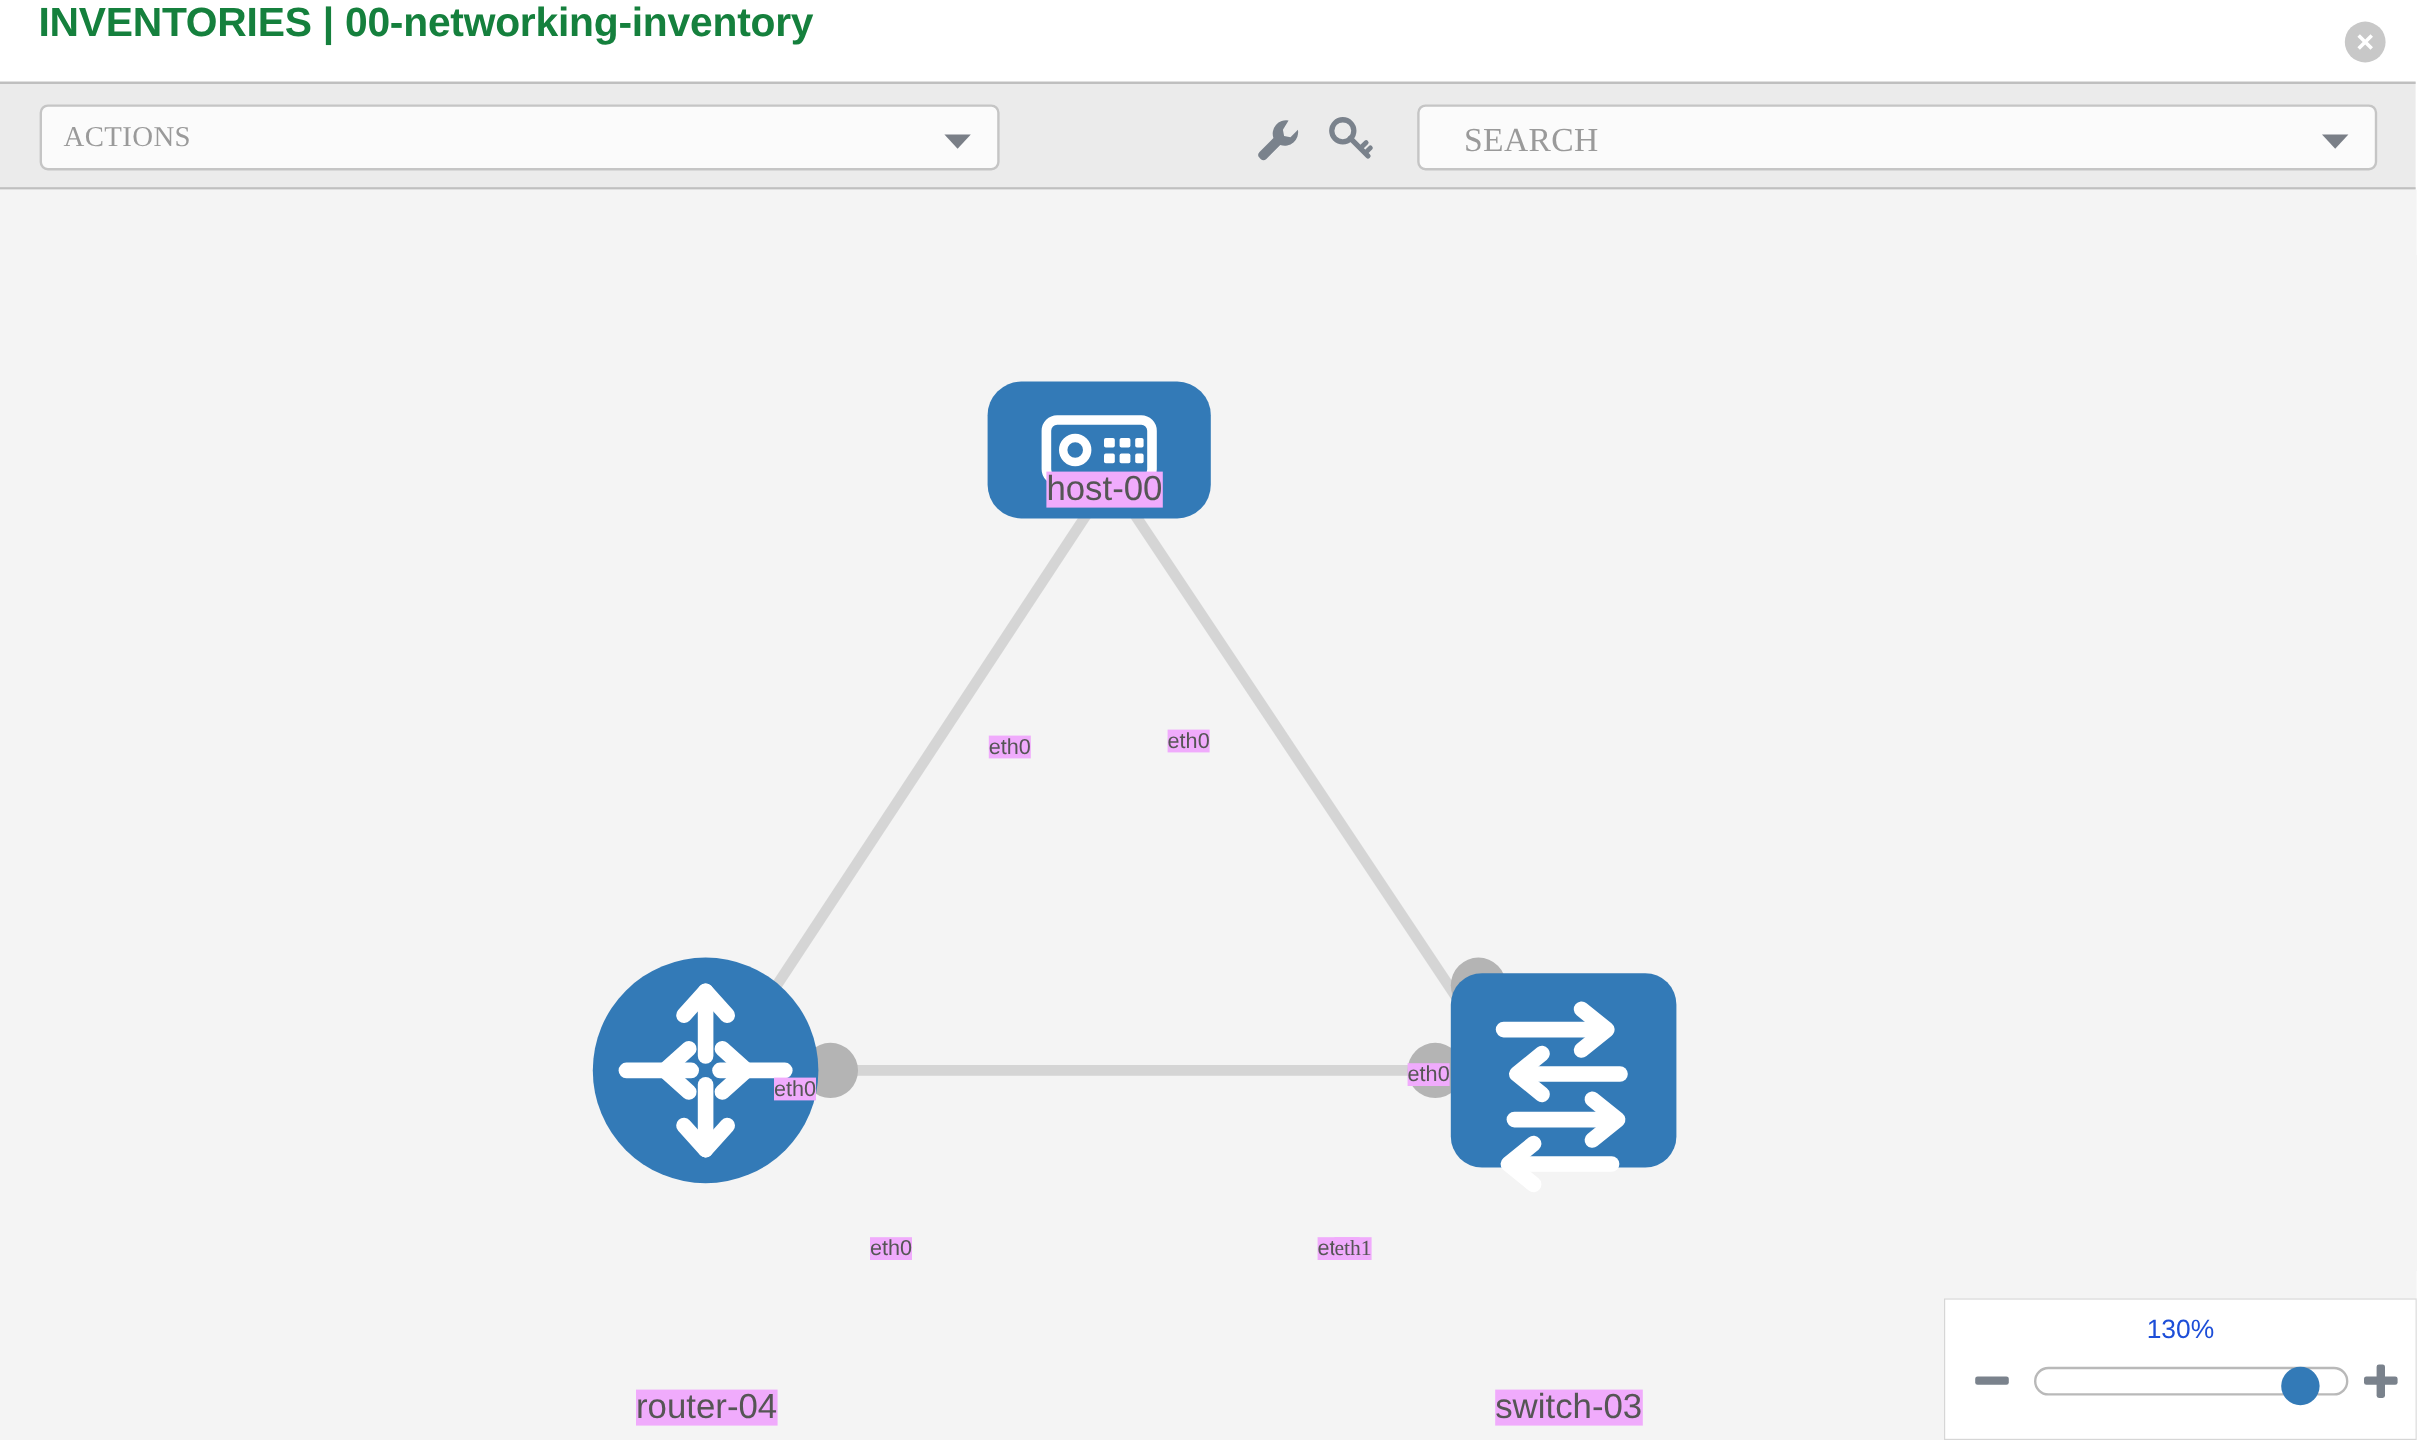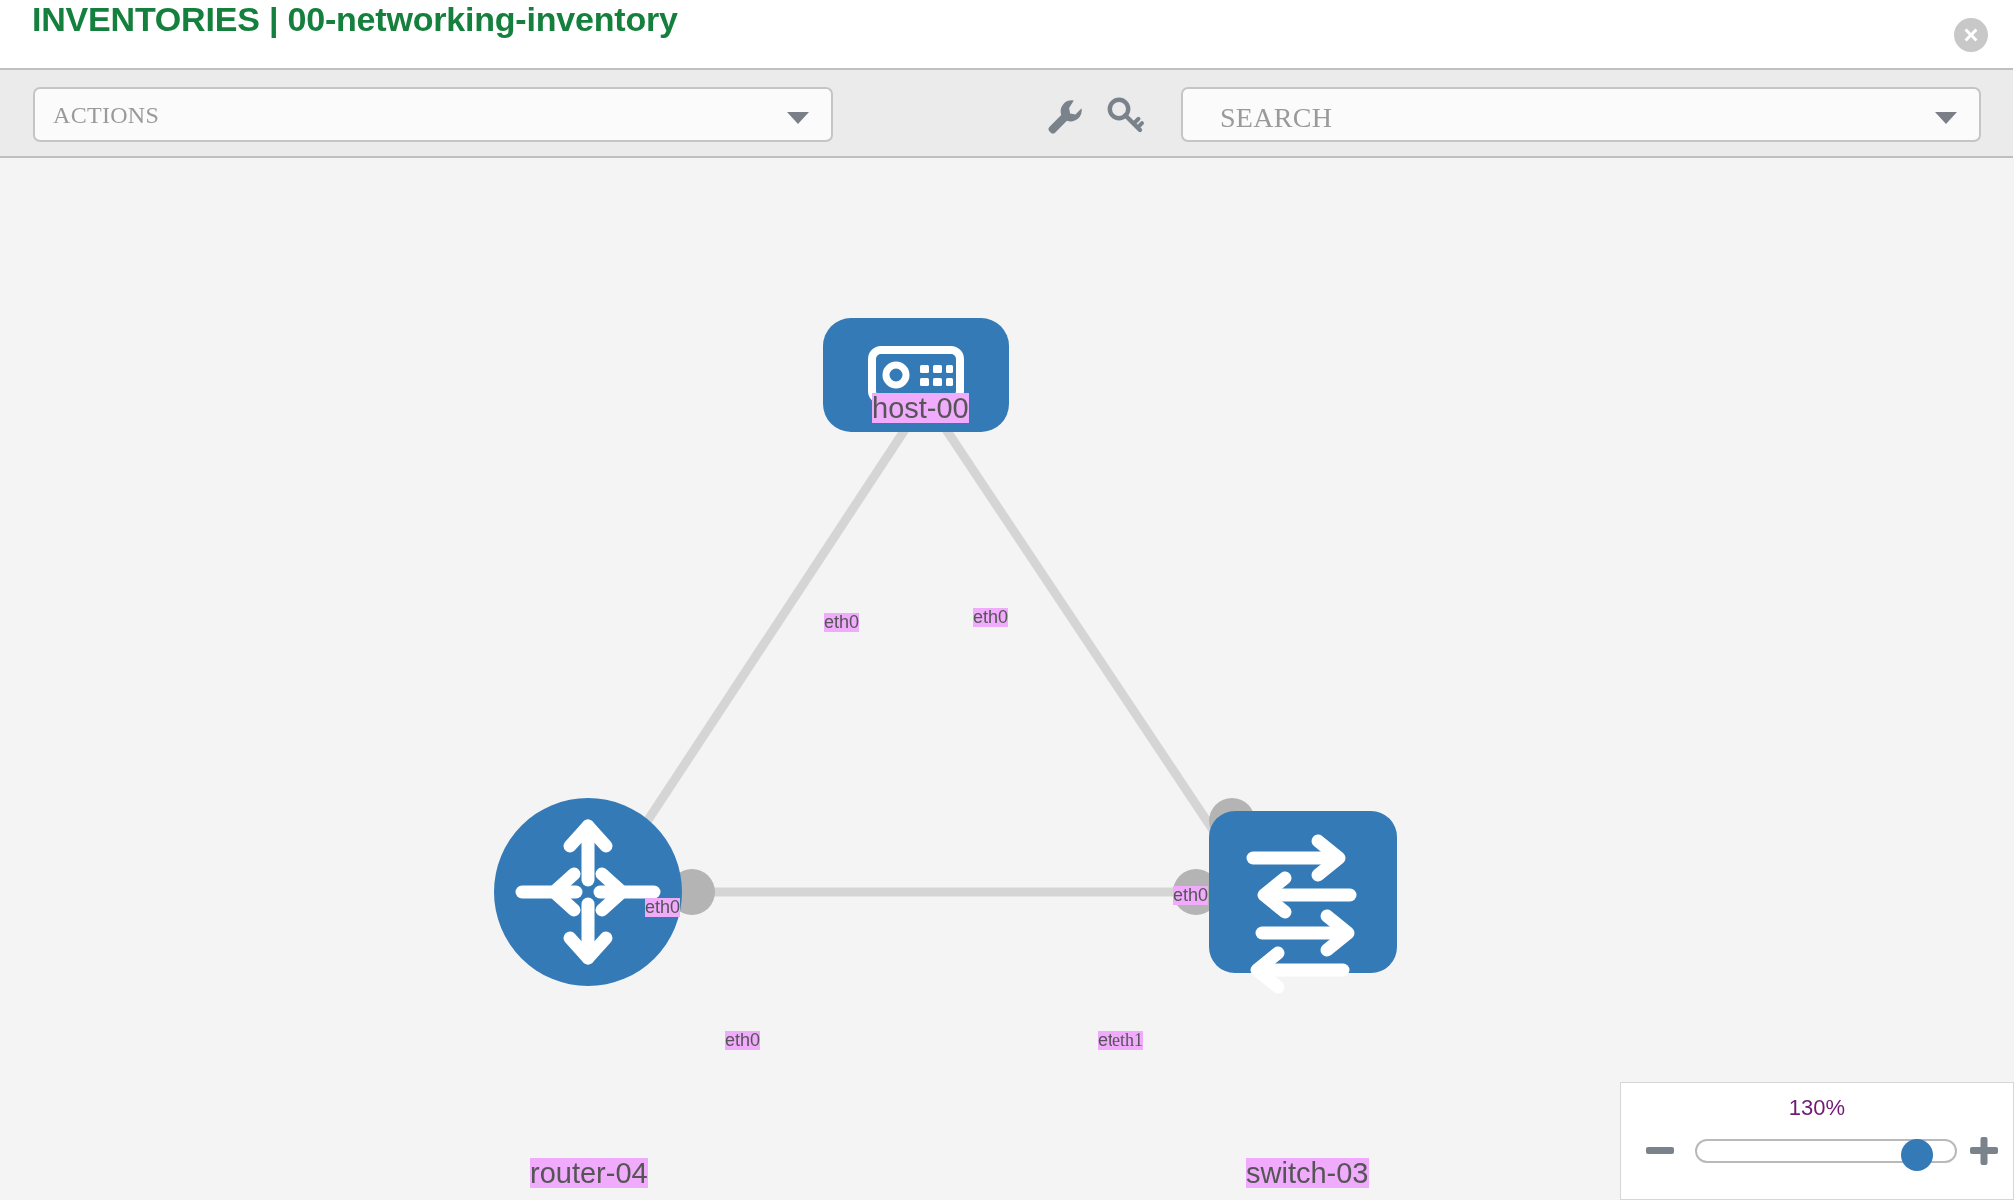--- a/index.html
+++ b/index.html
@@ -120,21 +120,21 @@
   .zoom-panel {
     position: absolute; left: 1620px; top: 1082px;
     width: 394px; height: 118px;
     background: #ffffff;
     border: 1px solid #d6d6d6;
   }
   .zoom-value {
     position: absolute; left: 0; right: 0; top: 12px;
     text-align: center;
     font-size: 22px;
-    color: #701a75;
+    color: #1d4ed8;
   }
   .zoom-row {
     position: absolute; left: 0; top: 48px;
     width: 394px; height: 46px;
   }
   .zoom-minus, .zoom-plus {
     position: absolute; top: 0;
     width: 34px; height: 40px;
     cursor: pointer;
   }

